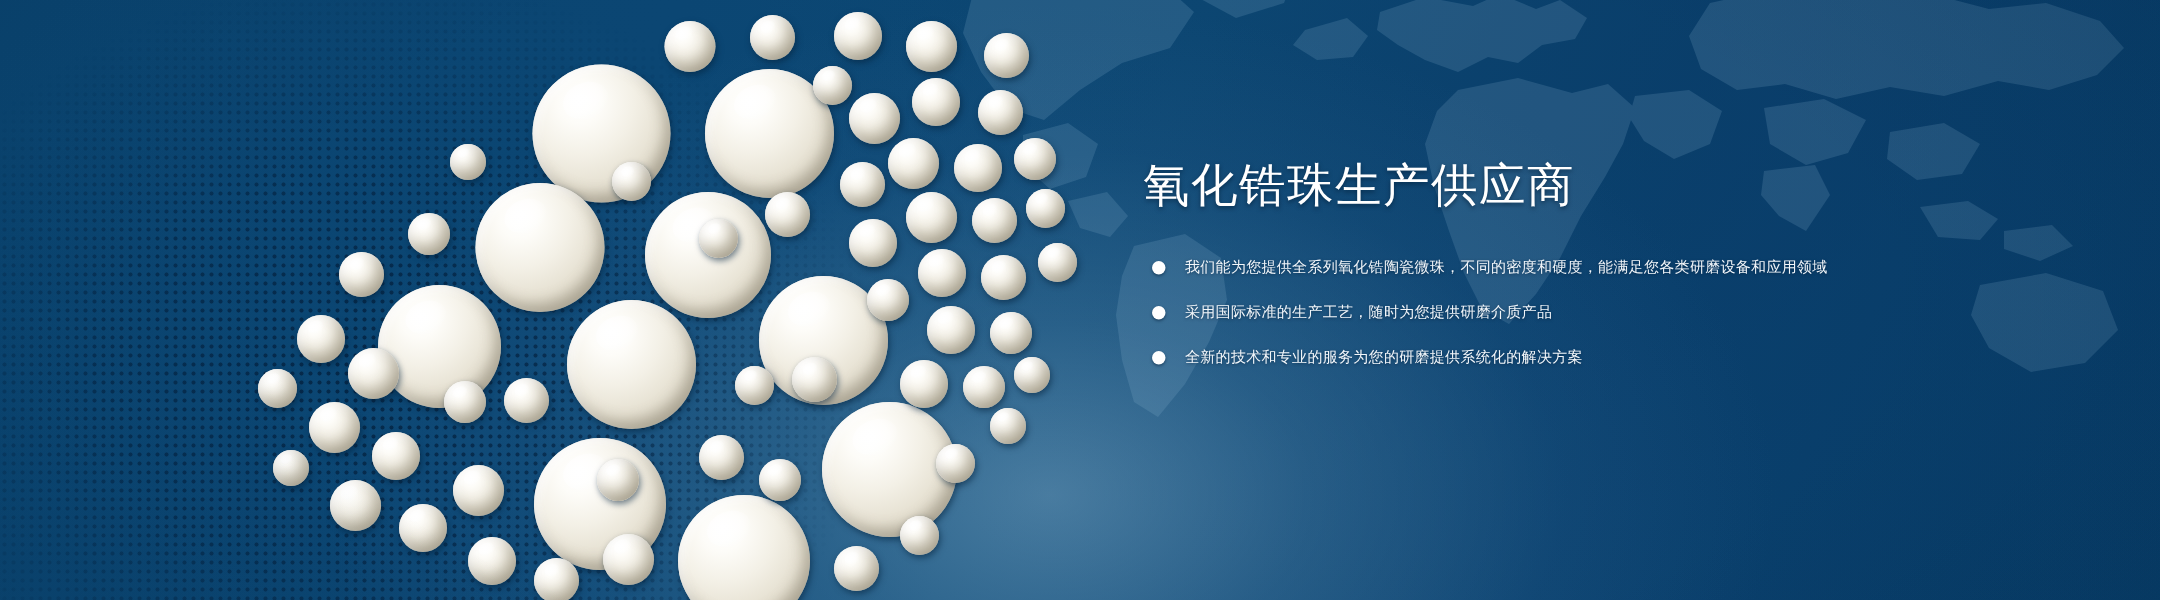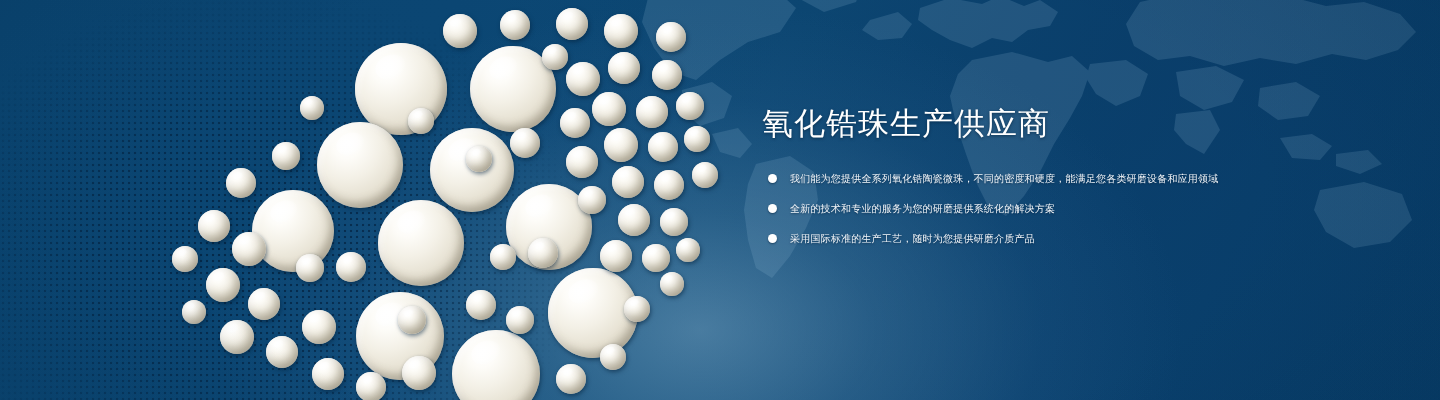--- a/index.html
+++ b/index.html
@@ -265,22 +265,22 @@
 
   <div class="content">
     <h1 class="headline">氧化锆珠生产供应商</h1>
     <ul class="bullets">
       <li class="bullet">
         <span class="dot"></span>
         <span>我们能为您提供全系列氧化锆陶瓷微珠，不同的密度和硬度，能满足您各类研磨设备和应用领域</span>
       </li>
       <li class="bullet">
         <span class="dot"></span>
-        <span>全新的技术和专业的服务为您的研磨提供系统化的解决方案</span>
+        <span>采用国际标准的生产工艺，随时为您提供研磨介质产品</span>
       </li>
       <li class="bullet">
         <span class="dot"></span>
-        <span>采用国际标准的生产工艺，随时为您提供研磨介质产品</span>
+        <span>全新的技术和专业的服务为您的研磨提供系统化的解决方案</span>
       </li>
     </ul>
   </div>
 
 </div>
 
 </body></html>

